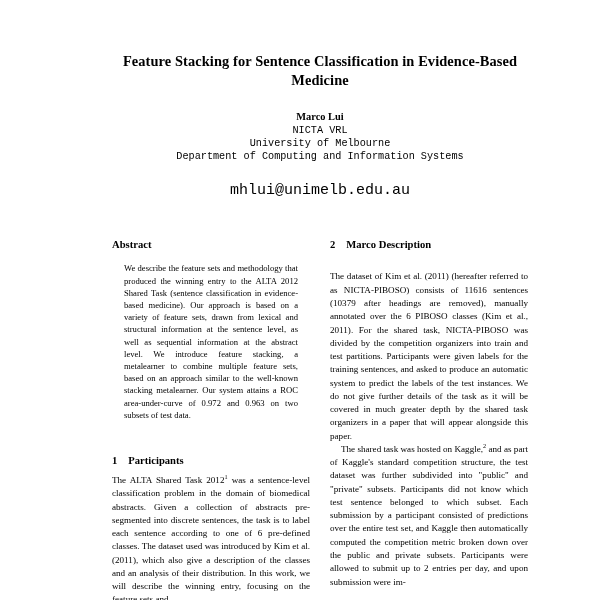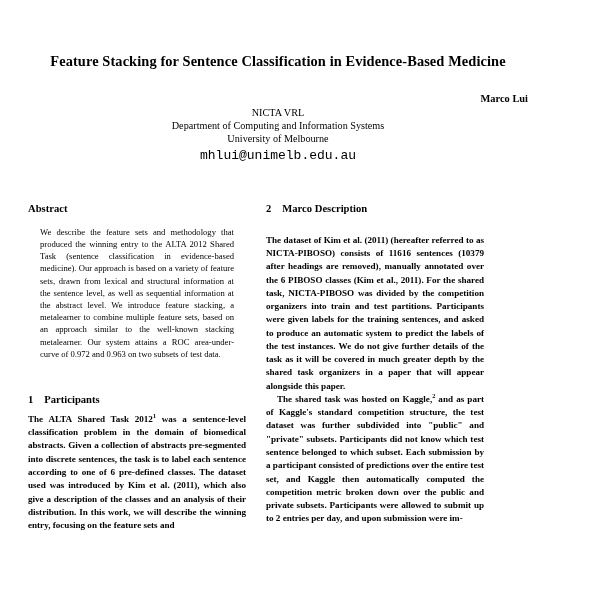--- a/index.html
+++ b/index.html
@@ -12,46 +12,47 @@
     height: 600px;
     overflow: hidden;
     font-family: "Liberation Serif", serif;
     color: #000000;
   }
   .page {
     position: relative;
     width: 600px;
     height: 600px;
     box-sizing: border-box;
-    padding: 52px 72px 0 28px;
+    padding: 52px 72px 0 112px;
   }
   .title {
     font-size: 14.4px;
     font-weight: bold;
     text-align: center;
     line-height: 1.3;
     margin: 0 0 22px 0;
     letter-spacing: 0.1px;
   }
   .author {
-    text-align: right;
+    text-align: center;
     font-size: 10.4px;
     font-weight: bold;
     margin: 0 0 3px 0;
   }
   .affil {
     text-align: center;
     font-size: 10.2px;
     margin: 0 0 2px 0;
+    font-family: Liberation Mono, monospace;
   }
   .email {
     text-align: center;
     font-family: "Liberation Mono", monospace;
-    font-size: 13px;
-    margin: 4px 0 0 0;
+    font-size: 15px;
+    margin: 20px 0 0 0;
   }
   .columns {
     display: flex;
     gap: 20px;
     margin-top: 40px;
   }
   .col {
     width: 218px;
   }
   .sec-head {
@@ -72,41 +73,40 @@
     text-align: justify;
     margin: 12px;
     hyphens: auto;
   }
   .body {
     font-size: 9.1px;
     line-height: 1.46;
     text-align: justify;
     margin: 0;
     hyphens: auto;
-    font-weight: bold;
   }
   .body + .body {
     text-indent: 11px;
     margin-top: 0;
   }
   .spacer-18 { height: 22px; }
   .spacer-10 { height: 12px; }
   sup { font-size: 0.68em; vertical-align: super; line-height: 0; }
 </style>
 </head>
 <body>
 
 <div class="page">
 
   <h1 class="title">Feature Stacking for Sentence Classification in Evidence-Based Medicine</h1>
 
   <div class="author">Marco Lui</div>
   <div class="affil">NICTA VRL</div>
+  <div class="affil">University of Melbourne</div>
   <div class="affil">Department of Computing and Information Systems</div>
-  <div class="affil">University of Melbourne</div>
   <div class="email">mhlui@unimelb.edu.au</div>
 
   <div class="columns">
 
     <div class="col">
       <div class="sec-head centered">Abstract</div>
       <p class="abstract-body">We describe the feature sets and methodology that produced the winning entry to the ALTA 2012 Shared Task (sentence classification in evidence-based medicine). Our approach is based on a variety of feature sets, drawn from lexical and structural information at the sentence level, as well as sequential information at the abstract level. We introduce feature stacking, a metalearner to combine multiple feature sets, based on an approach similar to the well-known stacking metalearner. Our system attains a ROC area-under-curve of 0.972 and 0.963 on two subsets of test data.</p>
 
       <div class="spacer-18"></div>
 

